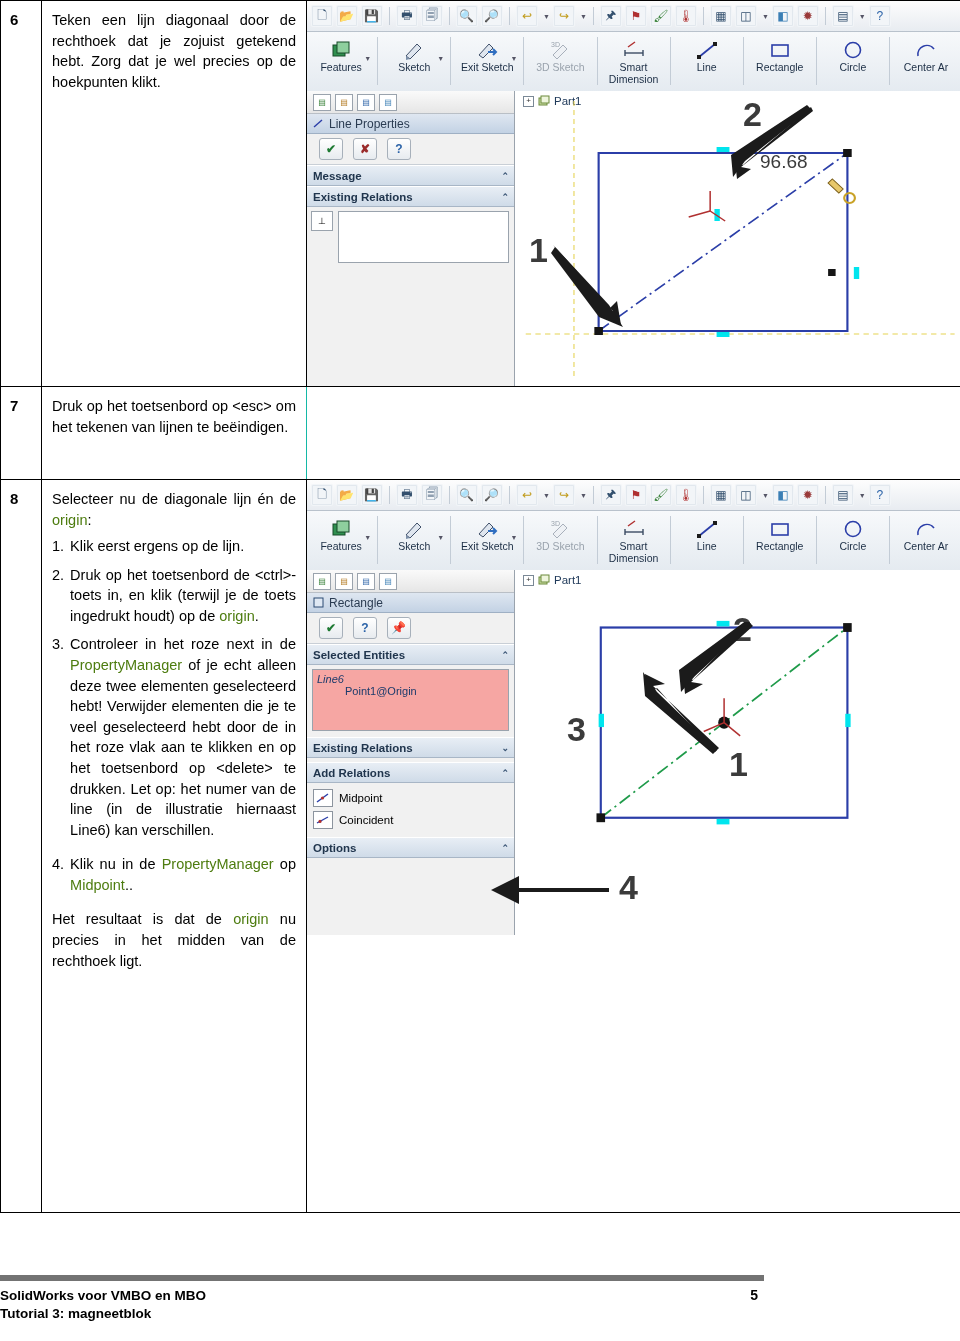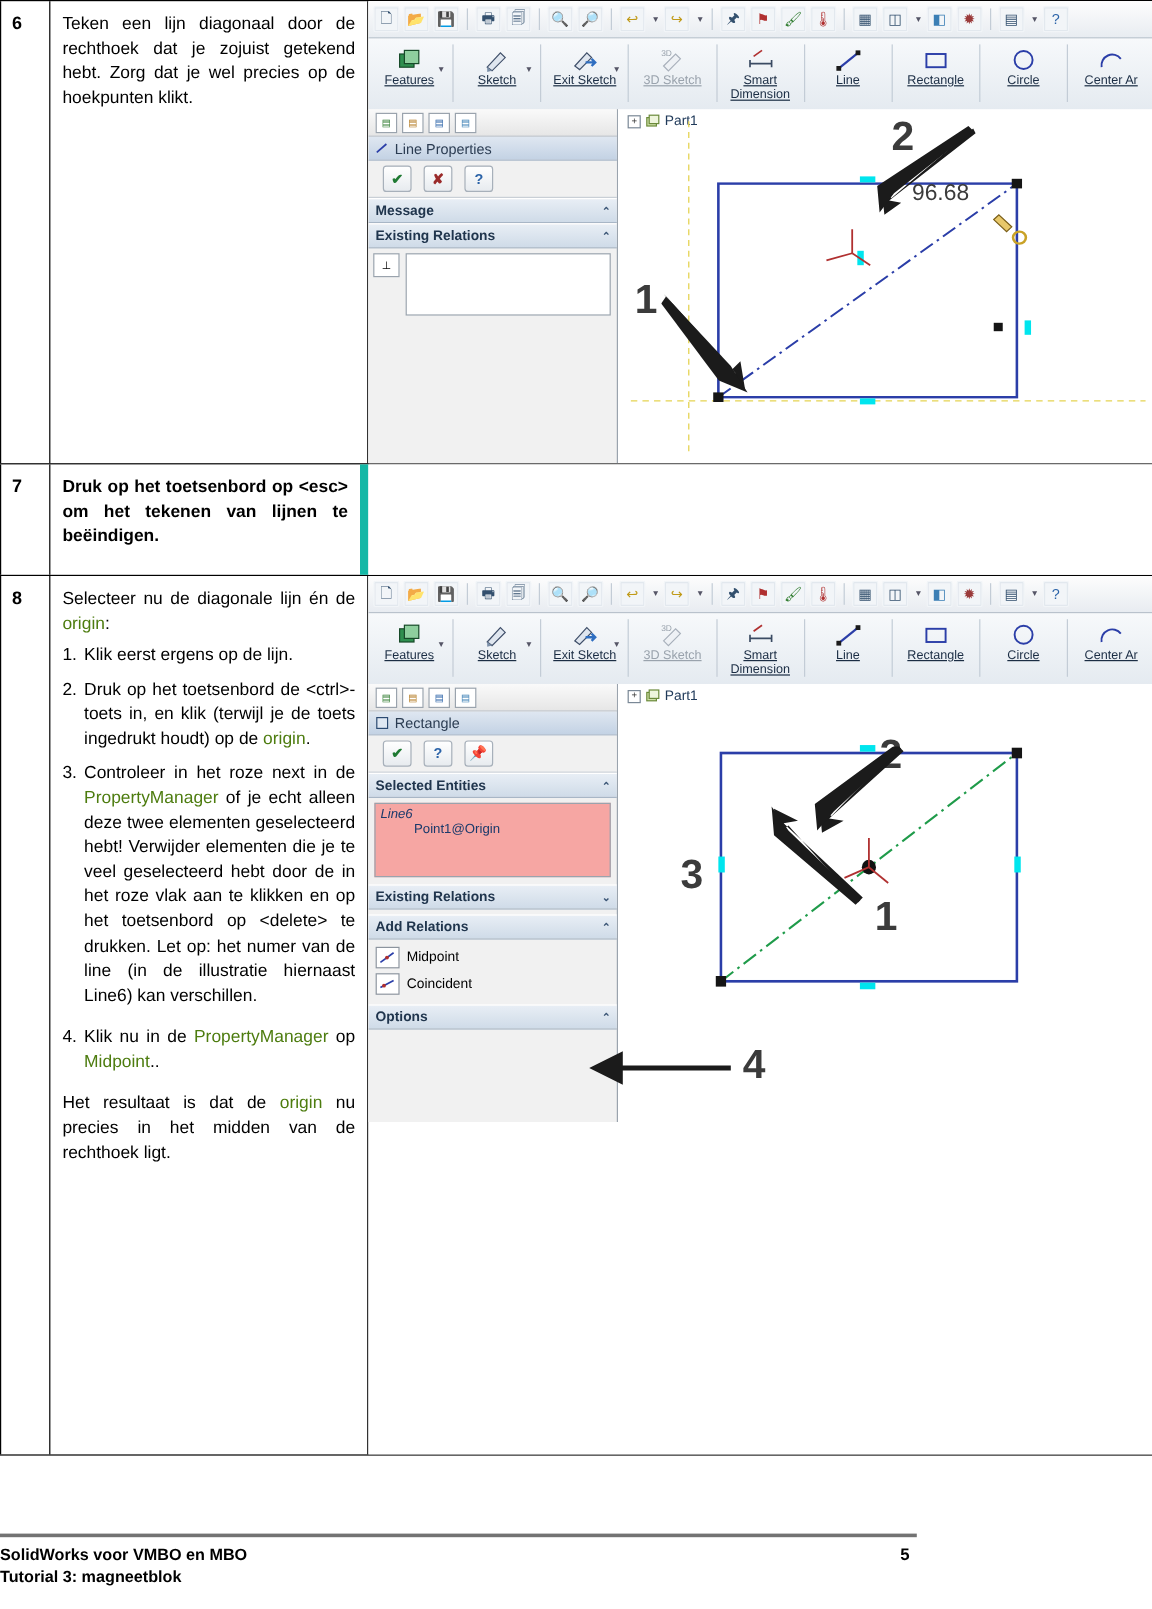--- a/index.html
+++ b/index.html
@@ -116,21 +116,20 @@
     height: 52px;
     display: flex;
     flex-direction: column;
     align-items: center;
     justify-content: flex-start;
     font-size: 10.5px;
     color: #1b2d44;
     position: relative;
     padding-top: 3px;
     box-sizing: border-box;
-    text-decoration: underline;
   }
   .rb .glyph { height: 24px; display:flex; align-items:center; justify-content:center; }
   .rb .lbl { text-align: center; line-height: 1.1; }
   .rb-sep { width: 1px; height: 48px; background: #c3ccd6; margin-top: 2px; }
   .caret { font-size: 7px; color: #556; margin-left: 2px; }
 
   .sw-body { position: absolute; left:0; right:0; top: 90px; bottom: 0; display:flex; }
   .sw-panel {
     width: 208px;
     background: #f1f1f1;
@@ -215,21 +214,21 @@
   .tree-item { position: absolute; font-size: 11.5px; color: #203a5a; display:flex; align-items:center; gap:4px;}
   .plus-box { width:9px; height:9px; border:1px solid #7a8896; font-size:8px; line-height:7px; text-align:center; background:#fff; color:#333;}
   .num-big { position: absolute; font-size: 34px; font-weight: bold; color: #3b3b3b; font-family: "Liberation Sans", sans-serif; }
 
   
   .footer {
     position: absolute;
     left: 0px;
     bottom: 18px;
     width: 764px;
-    border-top: 3px solid #737373;
+    border-top: 6px solid #737373;
     padding-top: 6px;
     font-size: 13.5px;
     font-weight: bold;
     display: flex;
     justify-content: space-between;
     box-sizing: border-box;
     gap: 15px;
   }
   .footer .right { font-size: 14px; padding-right: 6px;}
   .footer .left-lines { line-height: 1.35; }
@@ -465,21 +464,21 @@
               </svg>
             </div>
           </div>
         </div>
 
       </div>
     </div>
 
     <div class="row" style="height:92px;">
       <div class="cell-num">7</div>
-      <div class="cell-text" style="border-right:7px solid #14b8a6;font-weight:bold;">
+      <div class="cell-text" style="border-right:1px solid #14b8a6;">
         <p class="tp">Druk op het toetsenbord op &lt;esc&gt; om het tekenen van lijnen te beëindigen.</p>
       </div>
       <div class="cell-img noborder"></div>
     </div>
 
     <div class="row" style="height:732px;">
       <div class="cell-num">8</div>
       <div class="cell-text">
         <p class="tp">
           <span>Selecteer nu de diagonale lijn én de </span><span class="red">origin</span><span>:</span>

